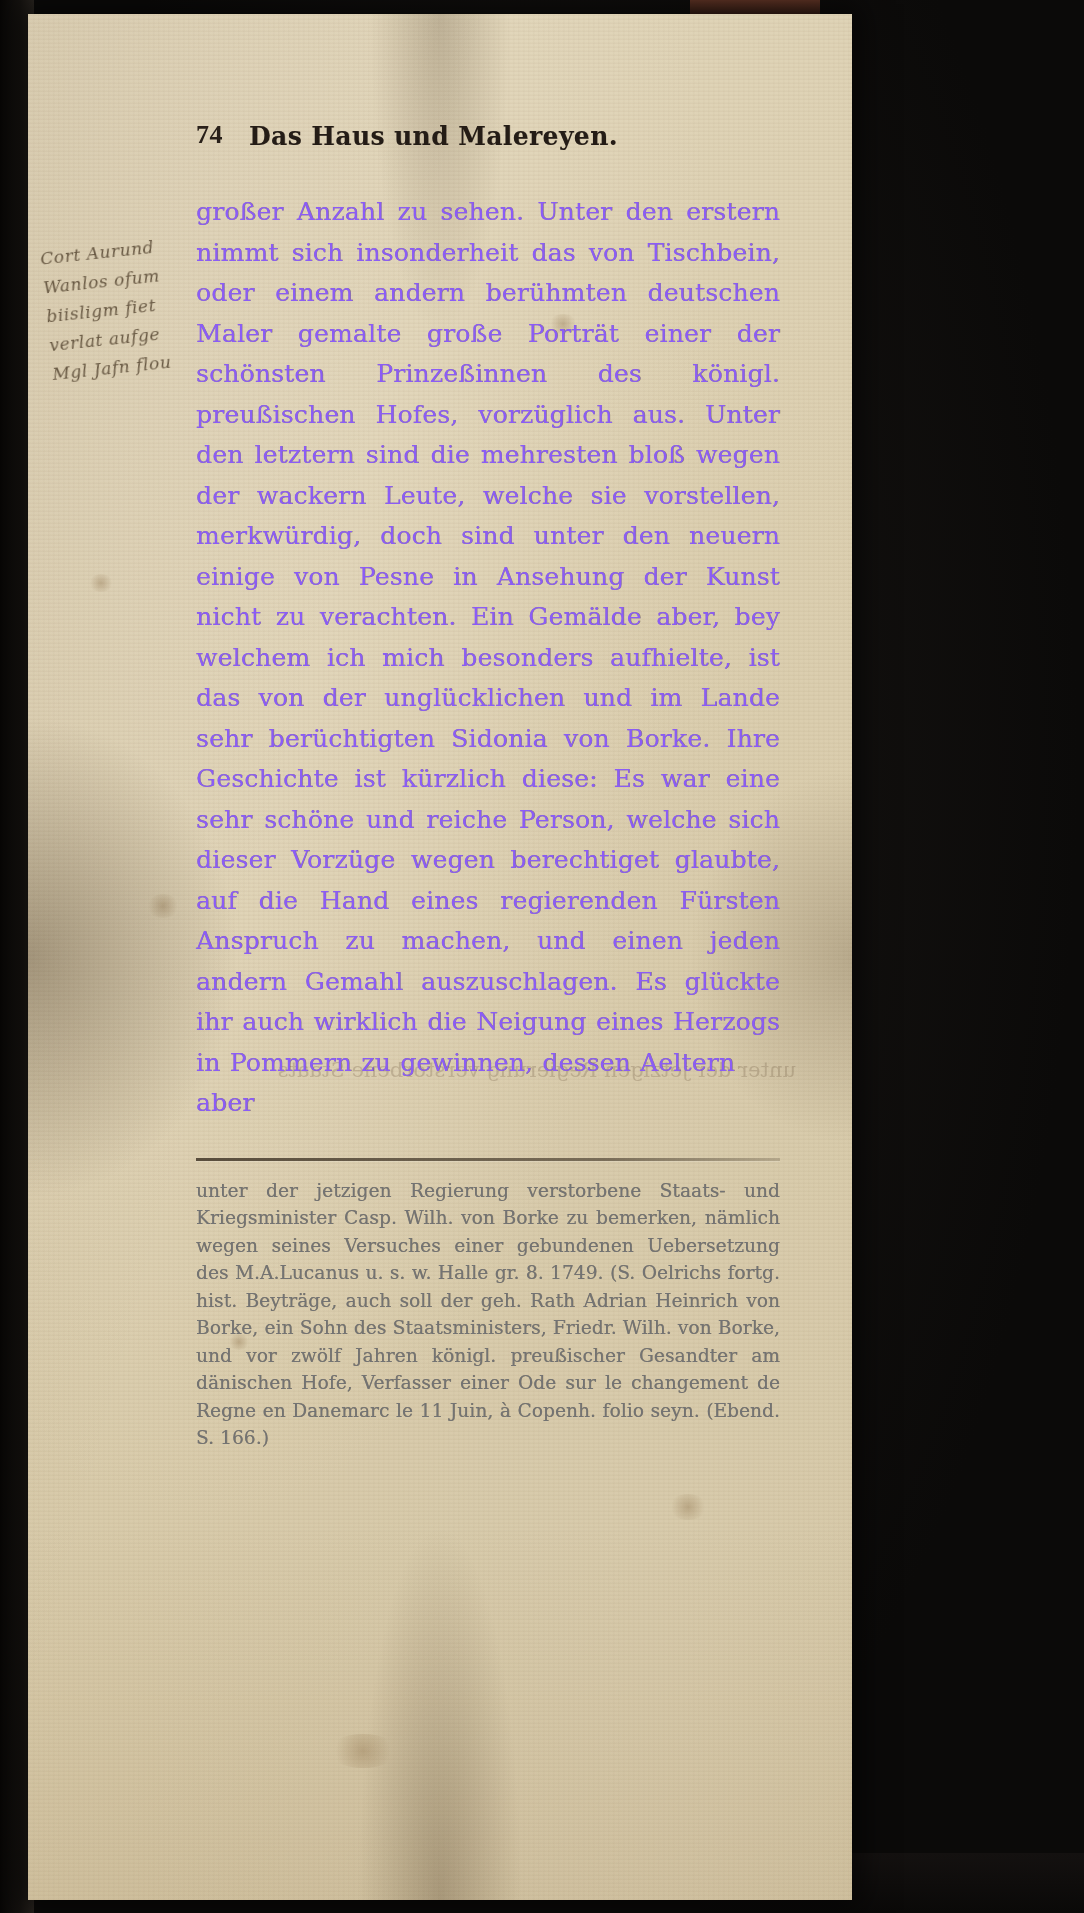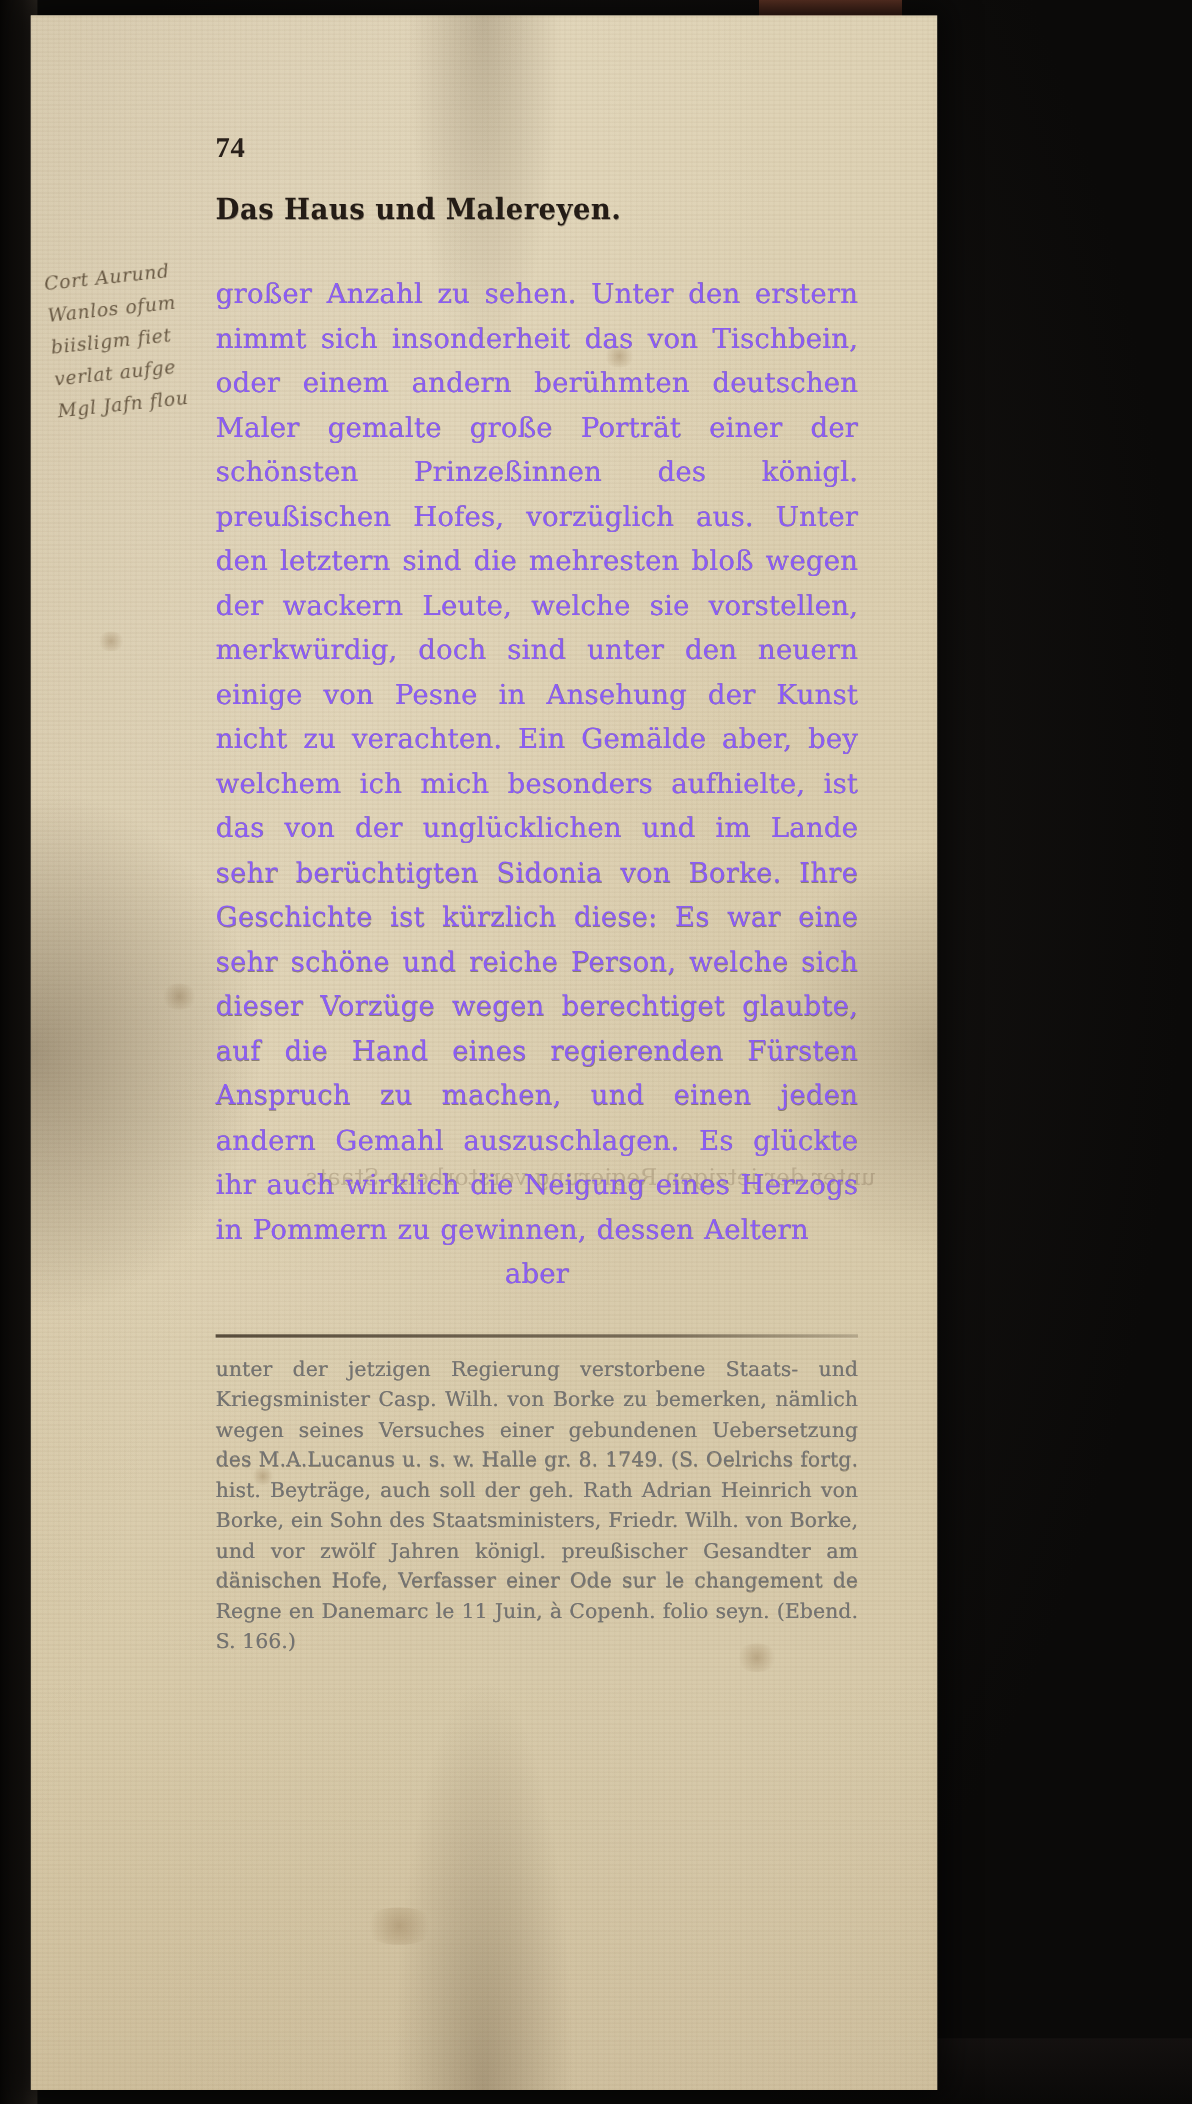--- a/index.html
+++ b/index.html
@@ -81,24 +81,23 @@
     position: absolute;
     left: 196px;
     top: 120px;
     width: 584px;
     color: #2b2018;
   }
 
   
   .head-row {
     display: flex;
-    align-items: flex-start;
+    align-items: center;
     gap: 26px;
     margin-bottom: 42px;
-    flex-direction: column;
   }
   .folio {
     font-family: "Liberation Serif", serif;
     font-weight: 700;
     font-size: 26px;
     letter-spacing: .5px;
     color: #29201a;
   }
   .head-title {
     font-family: "DejaVu Serif", serif;
@@ -117,21 +116,21 @@
     line-height: 40.5px;
     text-align: justify;
     text-justify: inter-word;
     color: #8b5cf6;
     letter-spacing: .2px;
     word-spacing: 1px;
     text-shadow: .35px .35px 0 rgba(45,34,22,.45);
   }
   .body-para .lastline {
     display: block;
-    text-align: center;
+    text-align: left;
   }
 
   
   .fn-rule {
     margin: 34px 0 16px 0;
     height: 3px;
     width: 100%;
     background: linear-gradient(90deg, rgba(45,34,22,.75), rgba(45,34,22,.55) 70%, rgba(45,34,22,.2));
     box-shadow: 0 1px 0 rgba(255,255,255,.15);
   }

